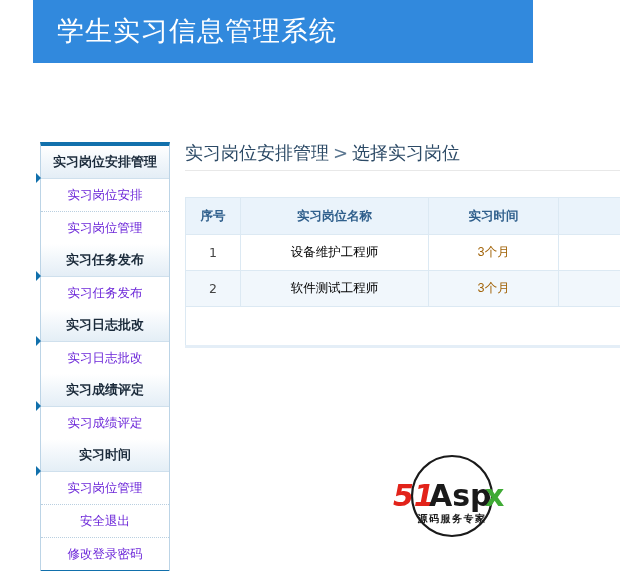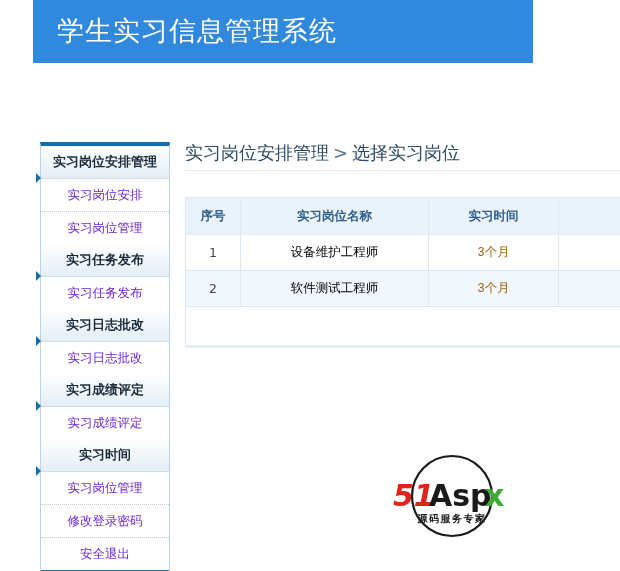--- a/index.html
+++ b/index.html
@@ -226,22 +226,22 @@
       </div>
     </div>
 
     <div class="nav-group">
       <div class="nav-head">
         <span>实习时间</span>
         <span class="arrow"></span>
       </div>
       <div class="nav-sub">
         <div class="nav-item">实习岗位管理</div>
+        <div class="nav-item">安全退出</div>
         <div class="nav-item">修改登录密码</div>
-        <div class="nav-item">安全退出</div>
       </div>
     </div>
 
   </div>
 
   <div class="main">
 
     <div class="breadcrumb">
       <span>实习岗位安排管理</span><span class="sep">&gt;</span><span>选择实习岗位</span>
     </div>

